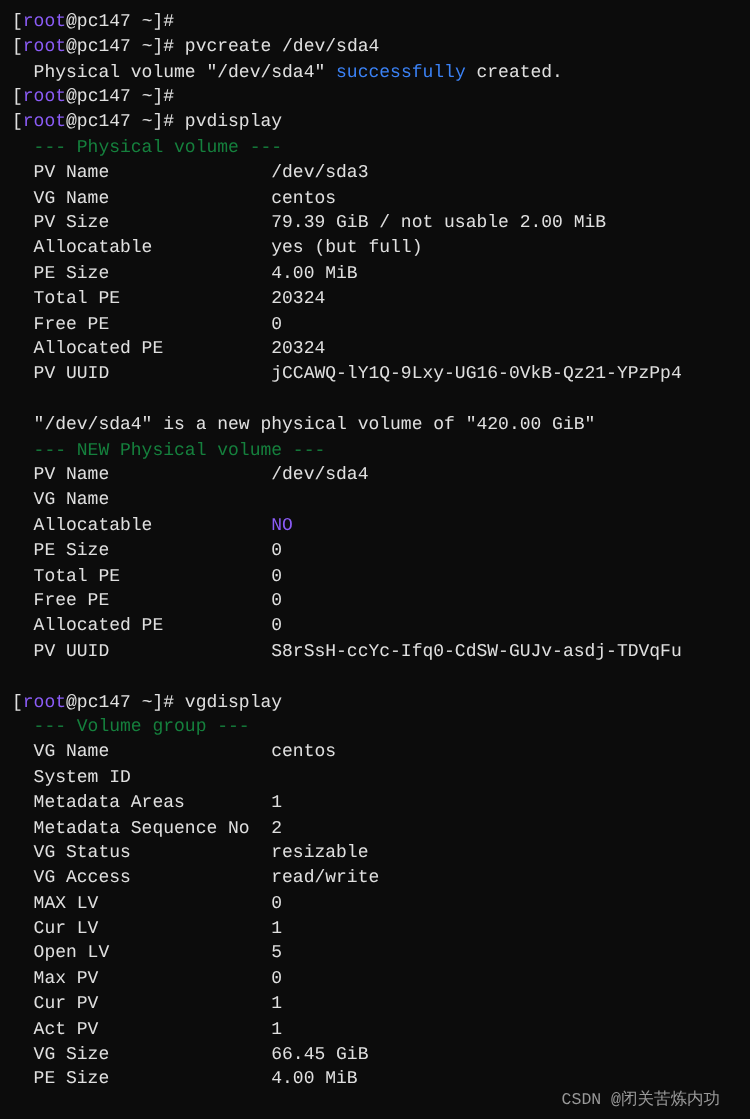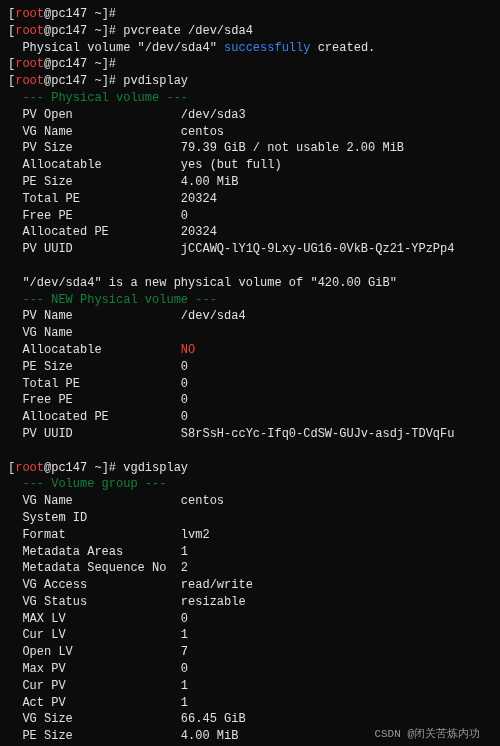--- a/index.html
+++ b/index.html
@@ -7,21 +7,21 @@
     padding: 6px 8px;
     background: #0c0c0c;
     color: #e0e0e0;
     font-family: "Consolas", "Courier New", monospace;
     font-size: 12px;
     line-height: 1.4;
     width: 500px;
     box-sizing: border-box;
   }
   .line { white-space: pre; }
-  .red { color: #ef4444; }
+  .red { color: #8b5cf6; }
   .cyan { color: #15803d; }
   .green { color: #3b82f6; }
   .dim { color: #e0e0e0; }
   .watermark {
     position: fixed;
     bottom: 4px;
     right: 20px;
     color: #999;
     font-size: 11px;
   }
@@ -29,21 +29,21 @@
 </head>
 <body>
 
 <div id="term">
     <div class="line"><span class="dim">[</span><span class="red">root</span><span class="dim">@pc147 ~]#</span></div>
     <div class="line"><span class="dim">[</span><span class="red">root</span><span class="dim">@pc147 ~]#</span> <span class="dim">pvcreate /dev/sda4</span></div>
     <div class="line">  Physical volume "/dev/sda4" <span class="green">successfully</span> created.</div>
     <div class="line"><span class="dim">[</span><span class="red">root</span><span class="dim">@pc147 ~]#</span> <span class="dim"></span></div>
     <div class="line"><span class="dim">[</span><span class="red">root</span><span class="dim">@pc147 ~]#</span> <span class="dim">pvdisplay</span></div>
     <div class="line cyan">  --- Physical volume ---</div>
-    <div class="line">  PV Open               /dev/sda3</div>
+    <div class="line">  PV Name               /dev/sda3</div>
     <div class="line">  VG Name               centos</div>
     <div class="line">  PV Size               79.39 GiB / not usable 2.00 MiB</div>
     <div class="line">  Allocatable           yes (but full)</div>
     <div class="line">  PE Size               4.00 MiB</div>
     <div class="line">  Total PE              20324</div>
     <div class="line">  Free PE               0</div>
     <div class="line">  Allocated PE          20324</div>
     <div class="line">  PV UUID               jCCAWQ-lY1Q-9Lxy-UG16-0VkB-Qz21-YPzPp4</div>
     <div class="line "> </div>
     <div class="line ">  "/dev/sda4" is a new physical volume of "420.00 GiB"</div>
@@ -54,27 +54,26 @@
     <div class="line">  PE Size               0</div>
     <div class="line">  Total PE              0</div>
     <div class="line">  Free PE               0</div>
     <div class="line">  Allocated PE          0</div>
     <div class="line">  PV UUID               S8rSsH-ccYc-Ifq0-CdSW-GUJv-asdj-TDVqFu</div>
     <div class="line "> </div>
     <div class="line"><span class="dim">[</span><span class="red">root</span><span class="dim">@pc147 ~]#</span> <span class="dim">vgdisplay</span></div>
     <div class="line cyan">  --- Volume group ---</div>
     <div class="line">  VG Name               centos</div>
     <div class="line">  System ID             </div>
-    <div class="line">  Format                lvm2</div>
     <div class="line">  Metadata Areas        1</div>
     <div class="line">  Metadata Sequence No  2</div>
+    <div class="line">  VG Status             resizable</div>
     <div class="line">  VG Access             read/write</div>
-    <div class="line">  VG Status             resizable</div>
     <div class="line">  MAX LV                0</div>
     <div class="line">  Cur LV                1</div>
-    <div class="line">  Open LV               7</div>
+    <div class="line">  Open LV               5</div>
     <div class="line">  Max PV                0</div>
     <div class="line">  Cur PV                1</div>
     <div class="line">  Act PV                1</div>
     <div class="line">  VG Size               66.45 GiB</div>
     <div class="line">  PE Size               4.00 MiB</div>
   </div>
 <div class="watermark">CSDN @闭关苦炼内功</div>
 
 </body></html>

